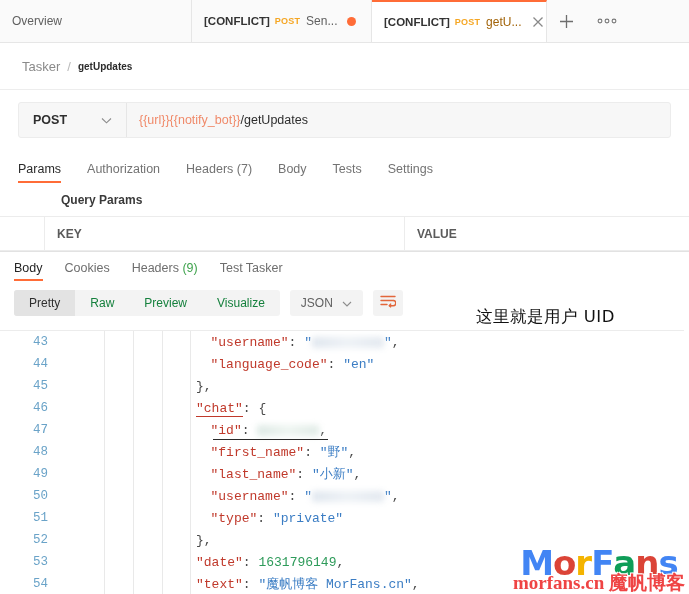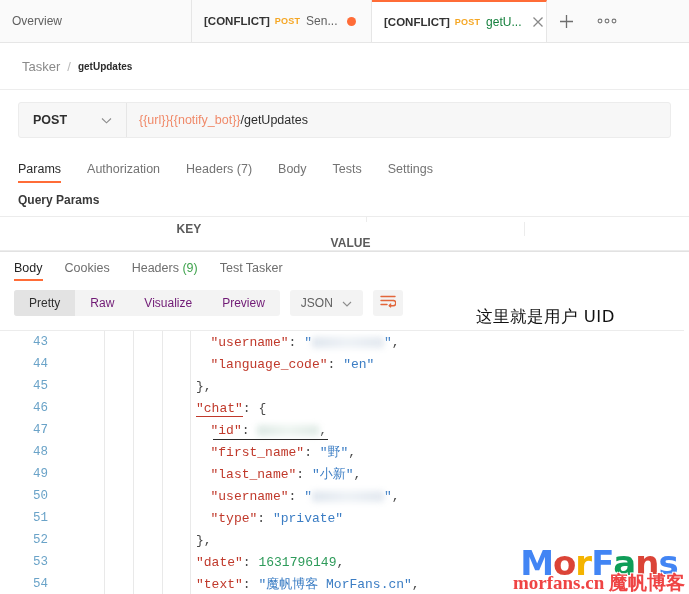--- a/index.html
+++ b/index.html
@@ -39,21 +39,21 @@
     border-top: 2px solid #ff6c37;
     color: #2e2e2e;
   }
   .tab .conflict {
     font-weight: bold; font-size: 11.5px; color: #333; margin-right: 5px;
   }
   .tab .verb {
     font-size: 9px; color: #f5a623; font-weight: 700; letter-spacing: .2px; margin-right: 6px;
   }
   .tab .tname { font-size: 12px; color:#606060; }
-  .tab.active .tname { color:#15803d; }
+  .tab.active .tname { color:#a16207; }
   .dot-unsaved {
     width: 9px; height: 9px; border-radius: 50%;
     background: #ff6c37; margin-left: 10px;
   }
   .close-x { margin-left: 10px; width: 14px; height: 14px; opacity:.65; }
   .tab-plus, .tab-dots {
     display:flex; align-items:center; justify-content:center;
     width: 38px; color: #707070; cursor: pointer; font-size: 20px;
     background: #fafafa;
   }
@@ -101,28 +101,27 @@
   }
   .reqtab { color: #737373; padding-bottom: 7px; cursor: pointer; position: relative; white-space:nowrap; }
   .reqtab.active { color: #2b2b2b; }
   .reqtab.active:after {
     content:""; position:absolute; left:0; right:0; bottom: 0;
     height: 2px; background: #ff6c37;
   }
 
   .qp-label {
     padding: 10px 18px 9px 18px;
-    font-size: 12px; font-weight: bold; color: #3a3a3a; background:#fff;
+    font-size: 12px; font-weight: bold; color: #3a3a3a; background:#fff;margin-left:43px;
   }
   .kv-head {
     display: flex; height: 35px; align-items: center;
     border-top: 1px solid #ececec; border-bottom: 1px solid #ececec;
     font-size: 12px; color: #5b5b5b; font-weight: bold;
     background: #fff;
-    flex-direction: column;
   }
   .kv-gutter { width: 45px; border-right: 1px solid #ececec; height: 100%; }
   .kv-key { width: 360px; padding-left: 12px; border-right: 1px solid #ececec; height:100%; display:flex; align-items:center; }
   .kv-val { flex: 1; padding-left: 12px; height:100%; display:flex; align-items:center; }
 
   
   .respbar {
     display: flex; align-items: flex-end; gap: 22px;
     padding: 0 14px; height: 30px; background:#fff;
     border-top: 1px solid #e2e2e2;
@@ -137,21 +136,21 @@
   .viewrow {
     display: flex; align-items: center; gap: 10px;
     padding: 9px 14px 10px 14px; background: #fff;
   }
   .segbox {
     display: flex; background: #f3f3f3; border-radius: 3px; overflow:hidden;
     height: 26px; align-items: stretch;
   }
   .seg {
     display:flex; align-items:center; padding: 0 15px;
-    font-size: 12px; color: #701a75; cursor:pointer;
+    font-size: 12px; color: #15803d; cursor:pointer;
   }
   .seg.active { background: #e3e3e3; color: #2f2f2f; }
   .jsonsel {
     display:flex; align-items:center; gap:9px;
     height: 26px; padding: 0 11px; background:#f3f3f3; border-radius:3px;
     font-size: 12px; color: #606060; cursor:pointer;
   }
   .jsonsel .chev { font-size: 10px; color:#888; }
   .wrapbtn {
     width: 30px; height: 26px; background:#f3f3f3; border-radius:3px;
@@ -310,22 +309,22 @@
       <span>Headers</span>
       <span class="hdr-cnt">(9)</span>
     </div>
     <div class="resptab">Test Tasker</div>
   </div>
 
   <div class="viewrow">
     <div class="segbox">
       <div class="seg active">Pretty</div>
       <div class="seg">Raw</div>
+      <div class="seg">Preview</div>
       <div class="seg">Visualize</div>
-      <div class="seg">Preview</div>
     </div>
     <div class="jsonsel">
       <span>JSON</span>
       <span class="chev">
         <svg width="10" height="6" viewBox="0 0 10 6">
             <path d="M1 1 L5 5 L9 1" stroke="#8d8d8d" stroke-width="1.1" fill="none"></path>
           </svg>
       </span>
     </div>
     <div class="wrapbtn">

